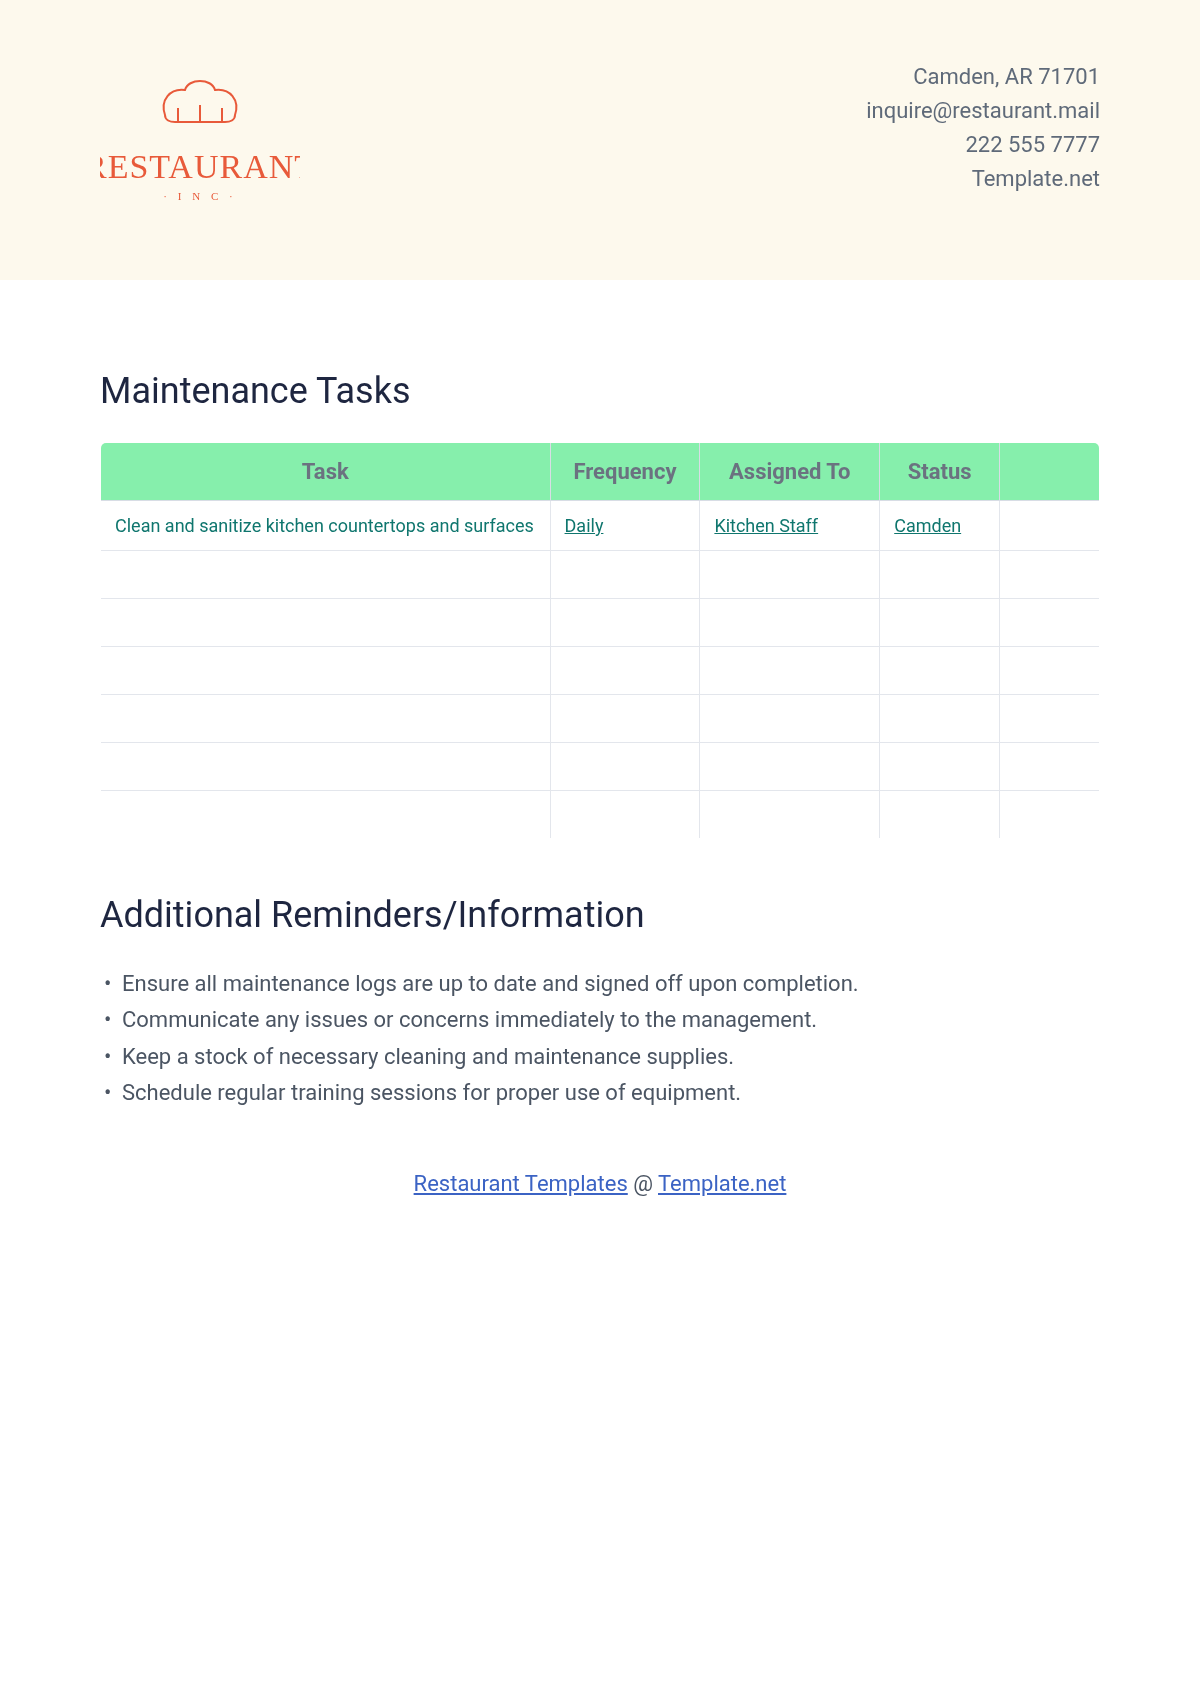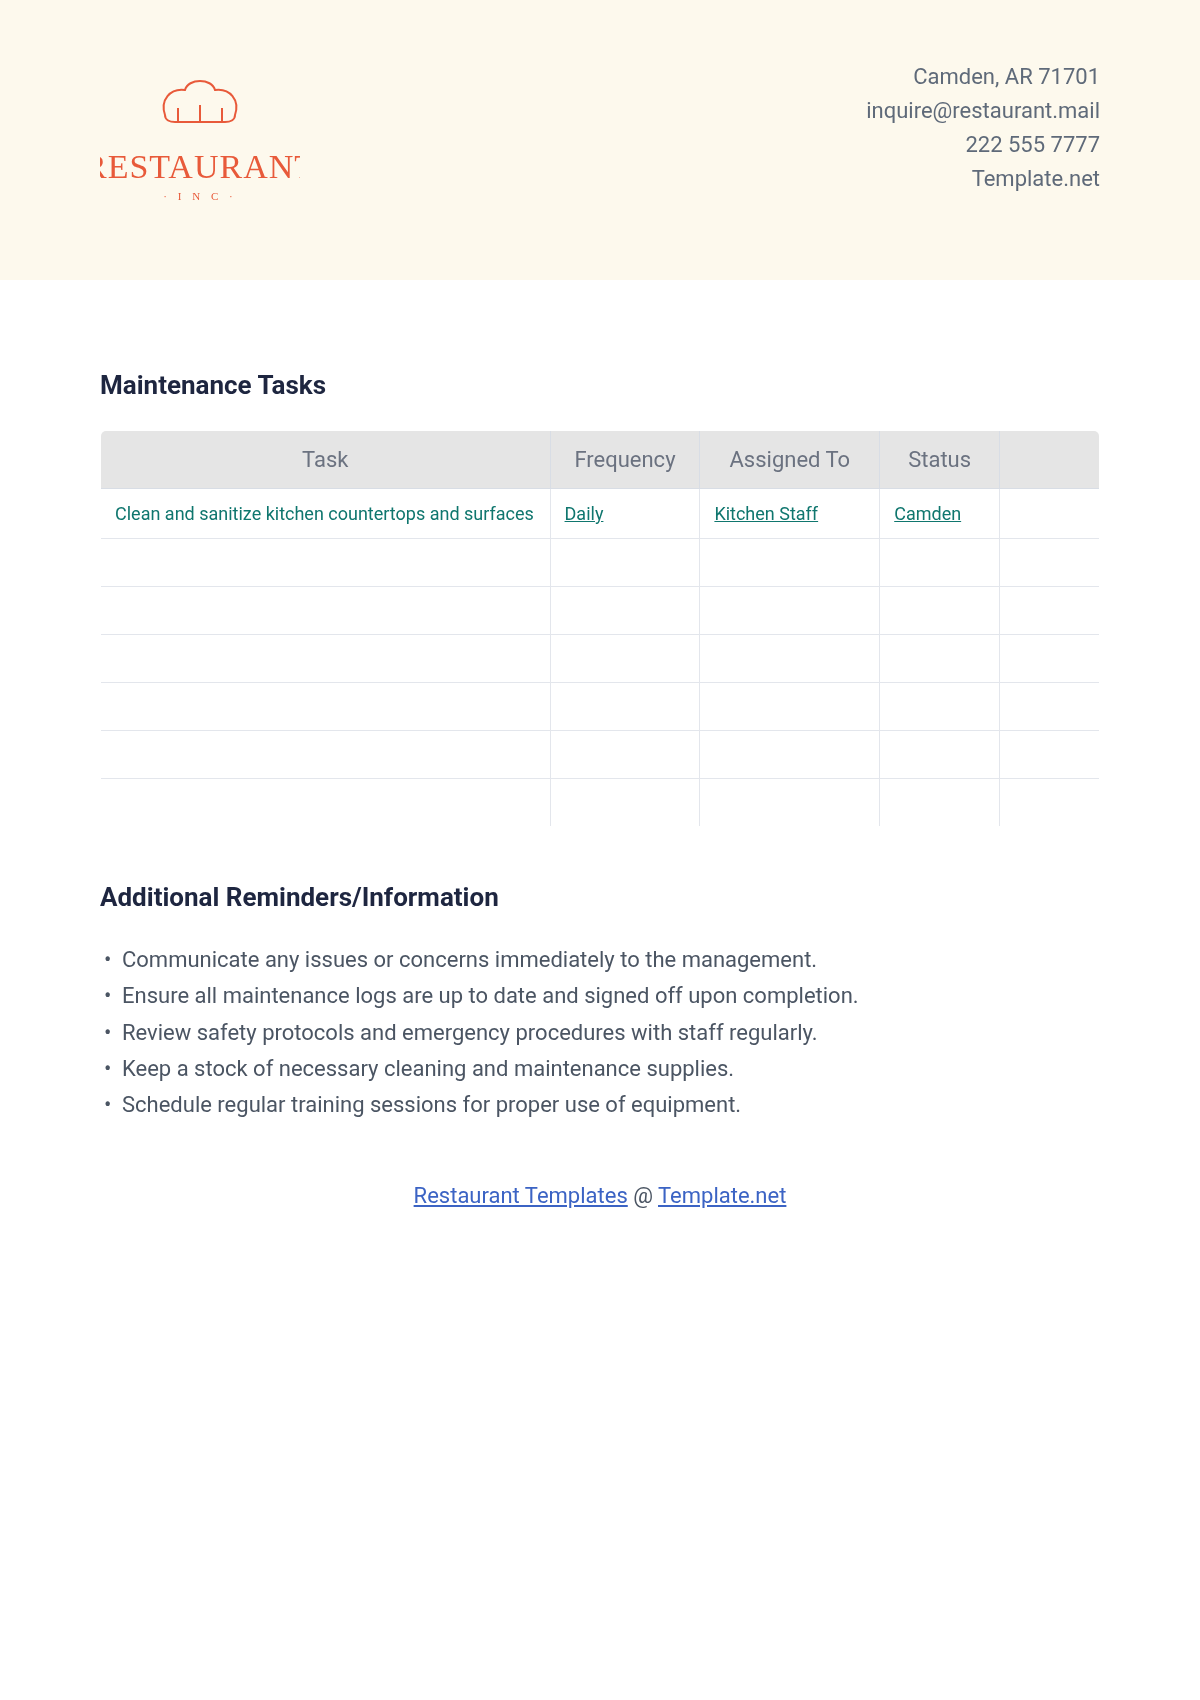--- a/index.html
+++ b/index.html
@@ -42,37 +42,37 @@
     margin-bottom: 55px;
   }
   .intro {
     font-size: 23px;
     color: #4b5563;
     line-height: 1.6;
     text-align: justify;
     margin-bottom: 55px;
   }
   .section-heading {
-    font-size: 26px;
-    font-weight: 700;
+    font-size: 36px;
+    font-weight: 400;
     color: #1e2640;
     margin-bottom: 30px;
   }
   .tasks-table {
     width: 100%;
     border-collapse: collapse;
     border: 1px solid #d8dde5;
     border-radius: 6px;
     overflow: hidden;
     margin-bottom: 55px;
   }
   .tasks-table th {
-    background: #e5e5e5;
+    background: #86efac;
     color: #6b7280;
-    font-weight: 400;
+    font-weight: 700;
     font-size: 22px;
     padding: 16px 14px;
     border: 1px solid #d8dde5;
     text-align: center;
   }
   .tasks-table th:first-child { text-align: center; }
   .tasks-table td {
     border: 1px solid #e3e6ec;
     padding: 14px 14px;
     font-size: 18px;
@@ -205,23 +205,22 @@
         <td></td>
         <td></td>
         <td></td>
       </tr>
     </tbody>
   </table>
 
   <h2 class="section-heading">Additional Reminders/Information</h2>
 
   <ul class="reminders-list">
+    <li>Ensure all maintenance logs are up to date and signed off upon completion.</li>
     <li>Communicate any issues or concerns immediately to the management.</li>
-    <li>Ensure all maintenance logs are up to date and signed off upon completion.</li>
-    <li>Review safety protocols and emergency procedures with staff regularly.</li>
     <li>Keep a stock of necessary cleaning and maintenance supplies.</li>
     <li>Schedule regular training sessions for proper use of equipment.</li>
   </ul>
 
   <div class="footer-links">
     <a href="#">Restaurant Templates</a><span> @ </span><a href="#">Template.net</a>
   </div>
 
 </div>
 

